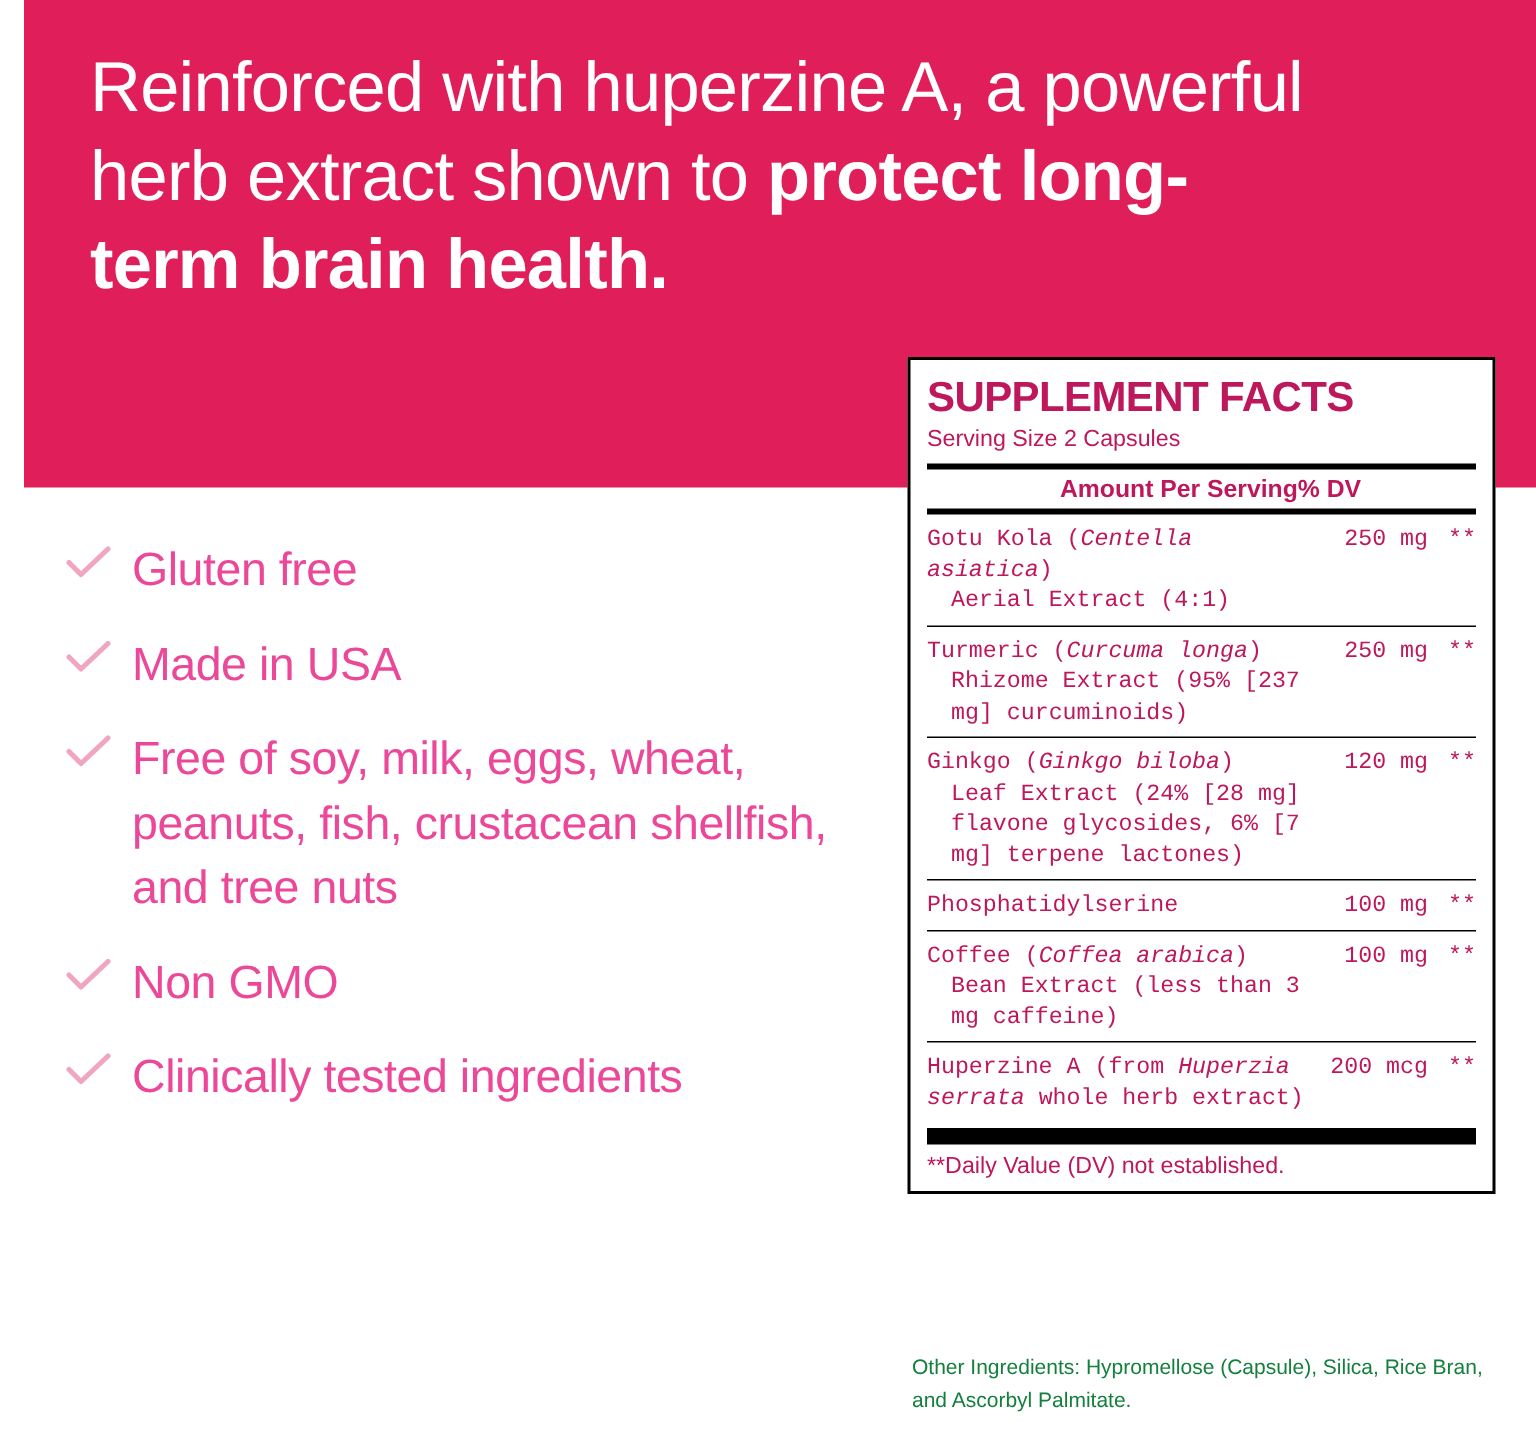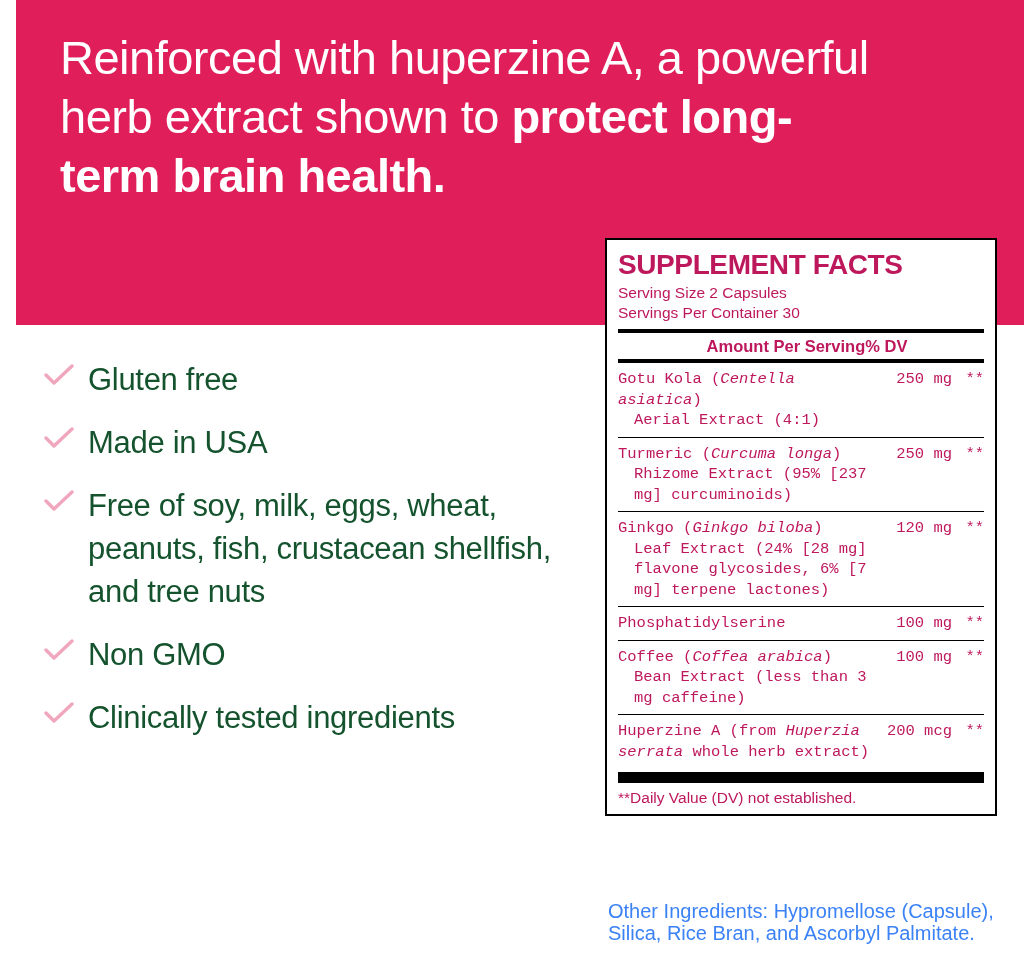--- a/index.html
+++ b/index.html
@@ -52,21 +52,21 @@
   }
   .check-icon {
     width: 44px;
     flex: 0 0 44px;
     padding-top: 6px;
   }
   .check-icon svg { display: block; }
   .feature-text {
     font-size: 31px;
     line-height: 43px;
-    color: #14532d;
+    color: #ec4899;
     font-weight: 400;
     letter-spacing: -0.3px;
   }
 
   
   .sf-panel {
     position: absolute;
     left: 605px;
     top: 238px;
     width: 392px;
@@ -129,23 +129,23 @@
     font-size: 15.5px;
     line-height: 20px;
     padding-top: 5px;
   }
 
   .other-ing {
     position: absolute;
     left: 608px;
     top: 900px;
     width: 400px;
-    font-size: 20px;
+    font-size: 14px;
     line-height: 22px;
-    color: #3b82f6;
+    color: #15803d;
   }
 </style>
 </head>
 <body>
 
 <div class="page">
 
   <div class="hero">
     <div class="hero-heading">
       <span>Reinforced with huperzine A, a powerful herb extract shown to </span><b>protect long-term brain health.</b>
@@ -197,21 +197,20 @@
           </svg>
       </span>
       <span class="feature-text">Clinically tested ingredients</span>
     </div>
 
   </div>
 
   <div class="sf-panel">
     <div class="sf-title">SUPPLEMENT FACTS</div>
     <div class="sf-sub">Serving Size 2 Capsules</div>
-    <div class="sf-sub">Servings Per Container 30</div>
 
     <div class="rule-med" style="margin-top:6px;"></div>
 
     <div class="sf-amount-row">
       <span>Amount Per Serving</span>
       <span>% DV</span>
     </div>
 
     <div class="rule-med"></div>
 

